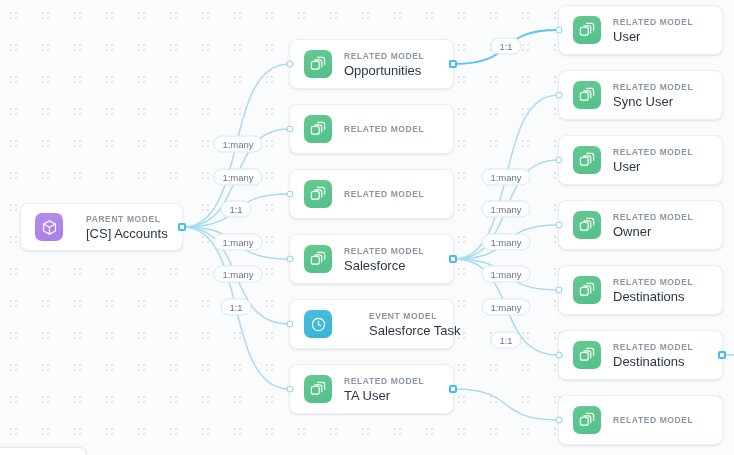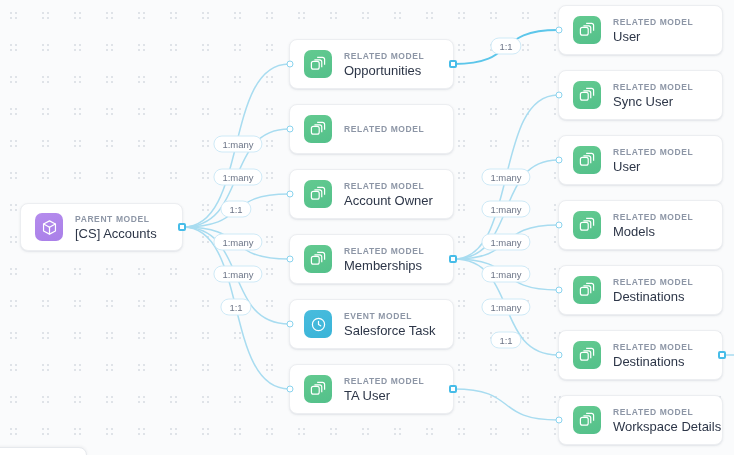--- a/index.html
+++ b/index.html
@@ -162,21 +162,21 @@
       <path d="M 454 259 C 518.48 259, 493.52 95, 558 95" fill="none" stroke="#a8dcf0" stroke-width="1.5" stroke-linecap="round"></path>
       <path d="M 454 259 C 518.48 259, 493.52 160, 558 160" fill="none" stroke="#a8dcf0" stroke-width="1.5" stroke-linecap="round"></path>
       <path d="M 454 259 C 518.48 259, 493.52 225, 558 225" fill="none" stroke="#a8dcf0" stroke-width="1.5" stroke-linecap="round"></path>
       <path d="M 454 259 C 518.48 259, 493.52 290, 558 290" fill="none" stroke="#a8dcf0" stroke-width="1.5" stroke-linecap="round"></path>
       <path d="M 454 259 C 518.48 259, 493.52 355, 558 355" fill="none" stroke="#a8dcf0" stroke-width="1.5" stroke-linecap="round"></path>
       <path d="M 454 389 C 518.48 389, 493.52 420, 558 420" fill="none" stroke="#a8dcf0" stroke-width="1.5" stroke-linecap="round"></path>
       <path d="M 723 355 C 733.54 355, 729.46 355, 740 355" fill="none" stroke="#a8dcf0" stroke-width="1.5" stroke-linecap="round"></path>
     </svg>
 
   <div id="nodes-root">
-      <div class="node" style="left: 20px; top: 203px; width: 163px; height: 48px;">
+      <div class="node" style="left: 20px; top: 203px; width: 163px; height: 48px; gap: 11px;">
         <div class="node-icon icon-purple">
           <svg width="17" height="17" viewBox="0 0 24 24" fill="none" stroke="#ffffff" stroke-width="1.7" stroke-linecap="round" stroke-linejoin="round">
             <path d="M12 2.6 20.4 7v10L12 21.4 3.6 17V7z"></path>
             <path d="M3.8 7.1 12 11.6l8.2-4.5"></path>
             <path d="M12 11.6v9.6"></path>
           </svg>
         </div>
         <div class="node-text">
           <div class="node-kind">PARENT MODEL</div>
           <div class="node-title">[CS] Accounts</div>
@@ -214,40 +214,39 @@
       <div class="node" style="left: 289px; top: 169px; width: 165px; height: 50px;">
         <div class="node-icon icon-green">
           <svg width="18" height="18" viewBox="0 0 24 24" fill="none" stroke="#ffffff" stroke-width="1.6" stroke-linejoin="round">
             <rect x="3.2" y="8.4" width="10.4" height="10.4" rx="2.6"></rect>
             <path d="M7.2 6.6h7.2a2.6 2.6 0 0 1 2.6 2.6v7.2"></path>
             <path d="M10.9 3.2h7.3a2.6 2.6 0 0 1 2.6 2.6v7.3"></path>
           </svg>
         </div>
         <div class="node-text">
           <div class="node-kind">RELATED MODEL</div>
-          <div class="node-title">Account Owner</div>
         </div>
         <span class="port left"></span>
       </div>
       <div class="node" style="left: 289px; top: 234px; width: 165px; height: 50px;">
         <div class="node-icon icon-green">
           <svg width="18" height="18" viewBox="0 0 24 24" fill="none" stroke="#ffffff" stroke-width="1.6" stroke-linejoin="round">
             <rect x="3.2" y="8.4" width="10.4" height="10.4" rx="2.6"></rect>
             <path d="M7.2 6.6h7.2a2.6 2.6 0 0 1 2.6 2.6v7.2"></path>
             <path d="M10.9 3.2h7.3a2.6 2.6 0 0 1 2.6 2.6v7.3"></path>
           </svg>
         </div>
         <div class="node-text">
           <div class="node-kind">RELATED MODEL</div>
-          <div class="node-title">Memberships</div>
-        </div>
-        <span class="port left"></span>
-        <span class="port right active"></span>
-      </div>
-      <div class="node" style="left: 289px; top: 299px; width: 165px; height: 50px;">
+          <div class="node-title">Salesforce</div>
+        </div>
+        <span class="port left"></span>
+        <span class="port right active"></span>
+      </div>
+      <div class="node" style="left: 289px; top: 299px; width: 165px; height: 50px; gap: 25px;">
         <div class="node-icon icon-cyan">
           <svg width="17" height="17" viewBox="0 0 24 24" fill="none" stroke="#ffffff" stroke-width="1.7" stroke-linecap="round" stroke-linejoin="round">
             <circle cx="12" cy="12" r="8.6"></circle>
             <path d="M12 7.4V12l3.1 1.9"></path>
           </svg>
         </div>
         <div class="node-text">
           <div class="node-kind">EVENT MODEL</div>
           <div class="node-title">Salesforce Task</div>
         </div>
@@ -313,21 +312,21 @@
       <div class="node" style="left: 558px; top: 200px; width: 165px; height: 50px;">
         <div class="node-icon icon-green">
           <svg width="18" height="18" viewBox="0 0 24 24" fill="none" stroke="#ffffff" stroke-width="1.6" stroke-linejoin="round">
             <rect x="3.2" y="8.4" width="10.4" height="10.4" rx="2.6"></rect>
             <path d="M7.2 6.6h7.2a2.6 2.6 0 0 1 2.6 2.6v7.2"></path>
             <path d="M10.9 3.2h7.3a2.6 2.6 0 0 1 2.6 2.6v7.3"></path>
           </svg>
         </div>
         <div class="node-text">
           <div class="node-kind">RELATED MODEL</div>
-          <div class="node-title">Models</div>
+          <div class="node-title">Owner</div>
         </div>
         <span class="port left"></span>
       </div>
       <div class="node" style="left: 558px; top: 265px; width: 165px; height: 50px;">
         <div class="node-icon icon-green">
           <svg width="18" height="18" viewBox="0 0 24 24" fill="none" stroke="#ffffff" stroke-width="1.6" stroke-linejoin="round">
             <rect x="3.2" y="8.4" width="10.4" height="10.4" rx="2.6"></rect>
             <path d="M7.2 6.6h7.2a2.6 2.6 0 0 1 2.6 2.6v7.2"></path>
             <path d="M10.9 3.2h7.3a2.6 2.6 0 0 1 2.6 2.6v7.3"></path>
           </svg>
@@ -356,21 +355,20 @@
       <div class="node" style="left: 558px; top: 395px; width: 165px; height: 50px;">
         <div class="node-icon icon-green">
           <svg width="18" height="18" viewBox="0 0 24 24" fill="none" stroke="#ffffff" stroke-width="1.6" stroke-linejoin="round">
             <rect x="3.2" y="8.4" width="10.4" height="10.4" rx="2.6"></rect>
             <path d="M7.2 6.6h7.2a2.6 2.6 0 0 1 2.6 2.6v7.2"></path>
             <path d="M10.9 3.2h7.3a2.6 2.6 0 0 1 2.6 2.6v7.3"></path>
           </svg>
         </div>
         <div class="node-text">
           <div class="node-kind">RELATED MODEL</div>
-          <div class="node-title">Workspace Details</div>
         </div>
         <span class="port left"></span>
       </div>
     </div>
 
   <div id="badges-root">
       <div class="rel-badge" style="left: 238px; top: 144px;">1:many</div>
       <div class="rel-badge" style="left: 238px; top: 177px;">1:many</div>
       <div class="rel-badge" style="left: 236px; top: 209px;">1:1</div>
       <div class="rel-badge" style="left: 238px; top: 242px;">1:many</div>

